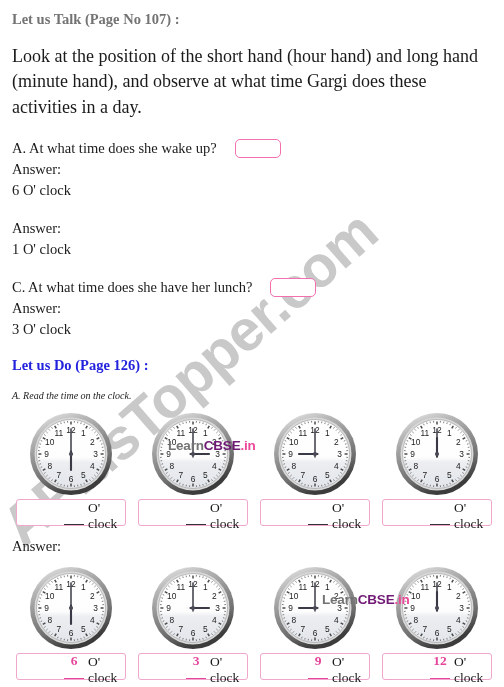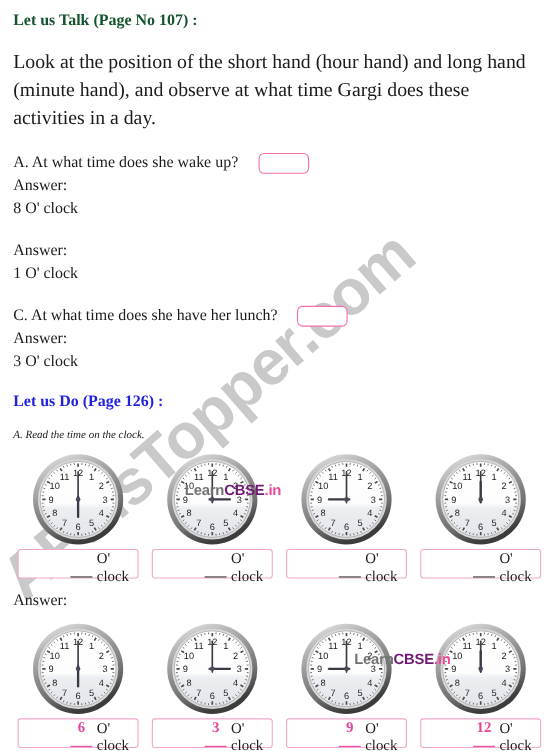--- a/index.html
+++ b/index.html
@@ -43,21 +43,21 @@
   }
 
   .page {
     position: relative;
     z-index: 2;
     padding: 10px 12px 0 12px;
   }
 
   
   .heading {
-    color: #14532d;
+    color: #737373;
     font-size: 14.5px;
     line-height: 1.35;
     margin: 0 0 14px 0;
   }
   .para {
     font-size: 18px;
     line-height: 1.42;
     margin: 0 0 18px 0;
     max-width: 480px;
   }
@@ -183,21 +183,21 @@
   <h1 class="heading">Let us Talk (Page No 107) :</h1>
 
   <p class="para">Look at the position of the short hand (hour hand) and long hand (minute hand), and observe at what time Gargi does these activities in a day.</p>
 
   <div class="qblock">
     <div class="qline">
       <span>A. At what time does she wake up?</span>
       <span class="inputbox" title=""></span>
     </div>
     <div class="ansline">Answer:</div>
-    <div class="ansline">8 O' clock</div>
+    <div class="ansline">6 O' clock</div>
   </div>
 
   <div class="qblock">
     <div class="ansline">Answer:</div>
     <div class="ansline">1 O' clock</div>
   </div>
 
   <div class="qblock">
     <div class="qline">
       <span>C. At what time does she have her lunch?</span>

